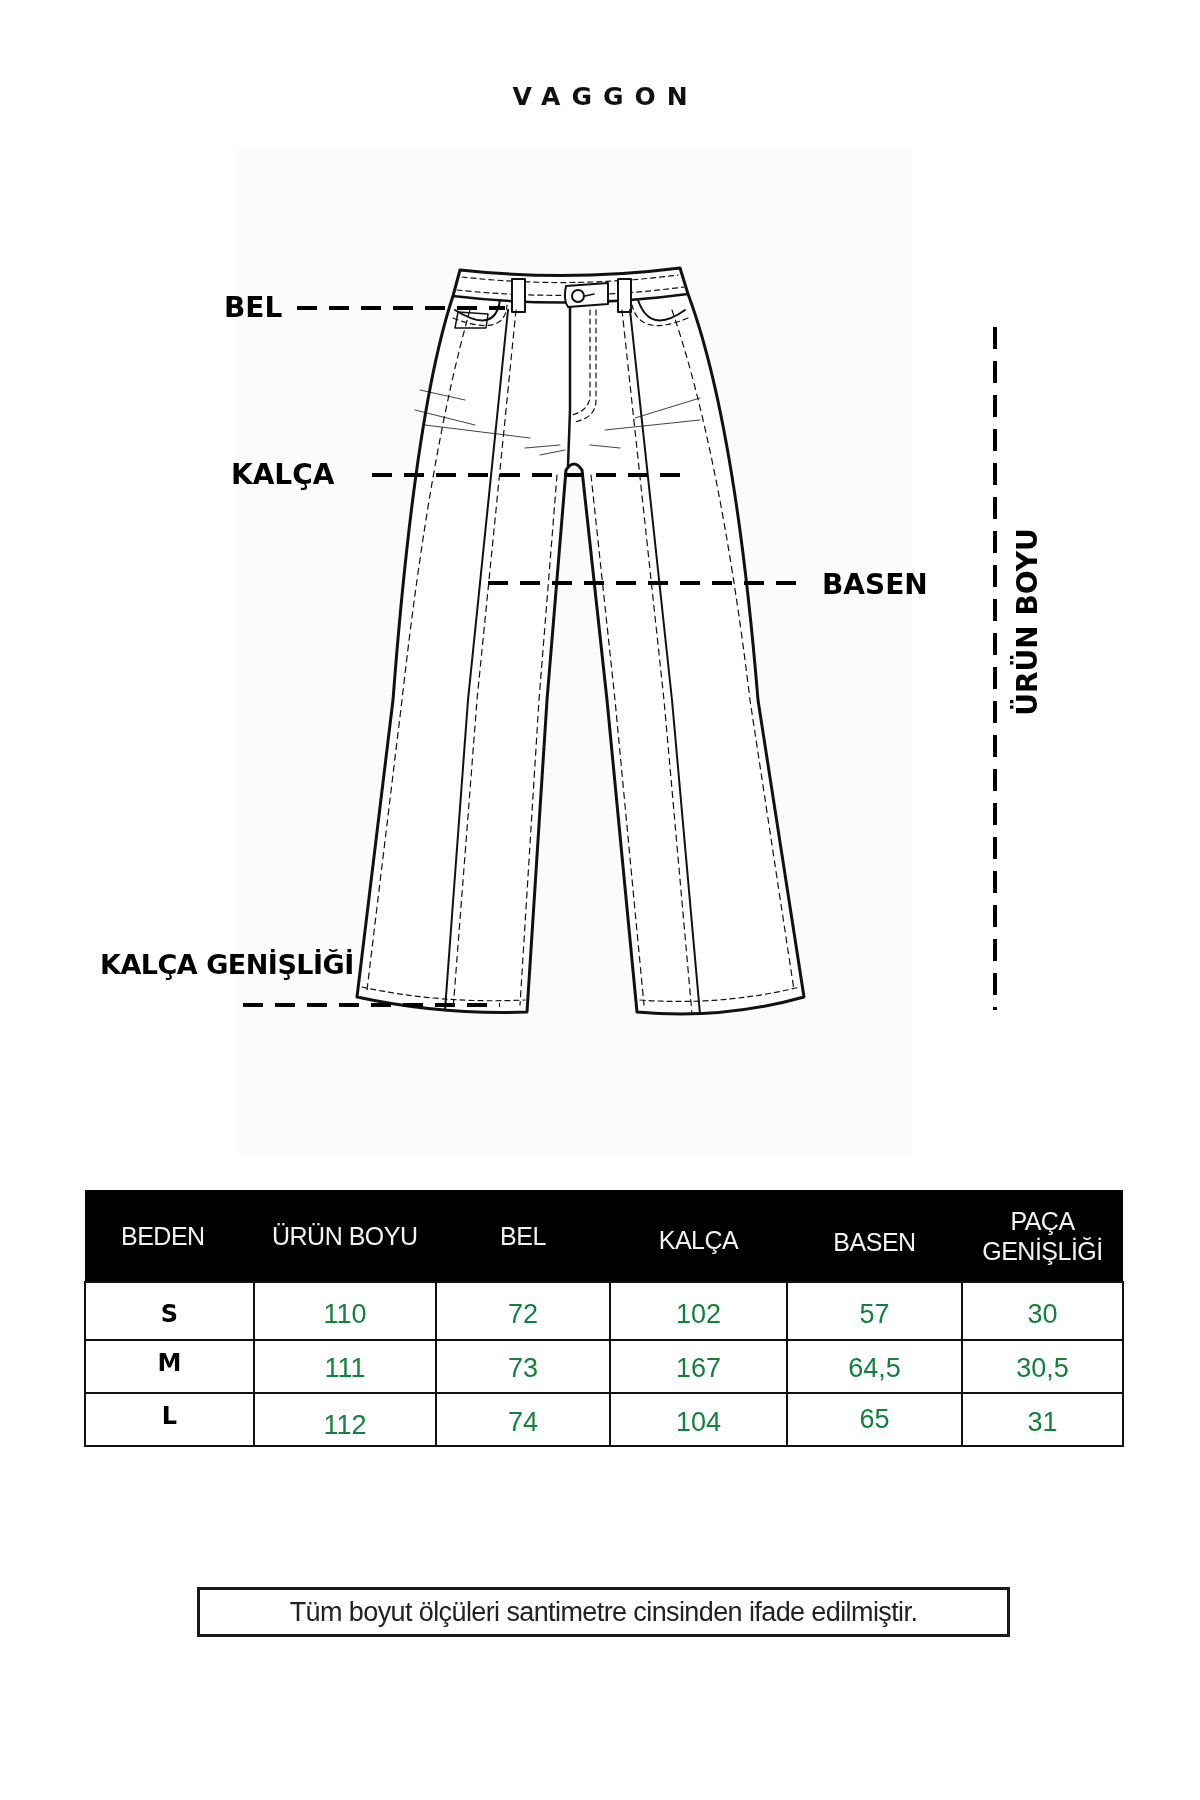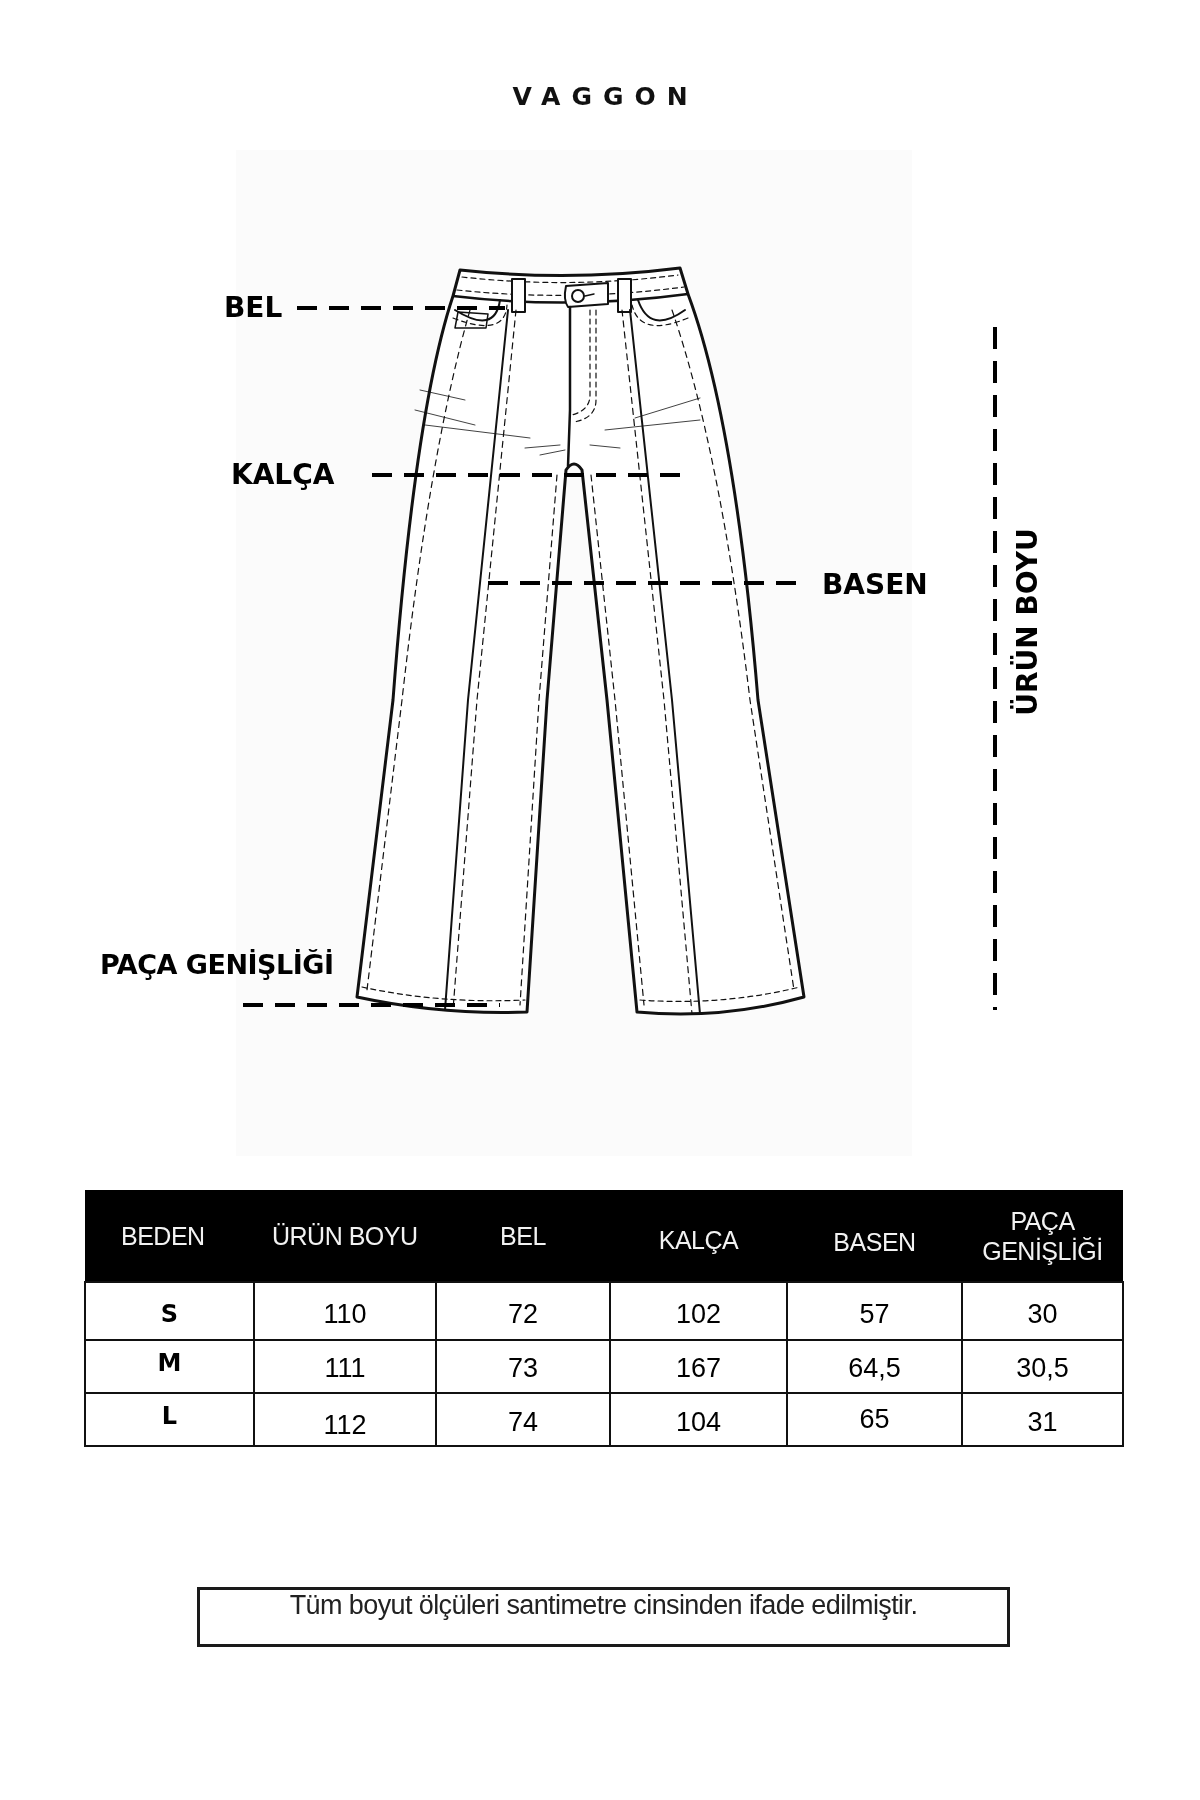--- a/index.html
+++ b/index.html
@@ -37,34 +37,34 @@
       border-collapse: collapse; table-layout: fixed;
     }
     table.size-table th {
       background: #000; color: #f2f2f2; font-weight: normal;
       font-family: "Liberation Sans", sans-serif; font-size: 25px;
       height: 92px; text-align: center; vertical-align: middle; line-height: 1.2;
       letter-spacing: -0.5px;
     }
     table.size-table td {
       border: 2px solid #111; text-align: center; vertical-align: middle;
-      font-size: 27px; color: #000000; font-family: "Liberation Sans", sans-serif;
+      font-size: 27px; color: #15803d; font-family: "Liberation Sans", sans-serif;
       height: 55px;
     }
     table.size-table td.size-cell {
       font-family: "DejaVu Sans", sans-serif; font-weight: bold; color: #000; font-size: 24px;
     }
     table.size-table tr.row-s td { height: 58px; padding-top: 6px; }
     table.size-table tr.row-m td { height: 53px; padding-top: 4px; }
     table.size-table tr.row-l td { height: 53px; }
     .th-beden { text-align: left !important; padding-left: 36px; }
 
     .note-box {
-      position: absolute; left: 197px; top: 1587px; width: 813px; height: 60px;
-      border: 3px solid #1a1a1a; display: flex; align-items: flex-start; justify-content: center;
+      position: absolute; left: 197px; top: 1587px; width: 813px; height: 50px;
+      border: 3px solid #1a1a1a; display: flex; align-items: center; justify-content: center;
       font-family: "Liberation Sans", sans-serif; font-size: 27px; color: #222;
       letter-spacing: -0.6px;
     }
   </style>
 </head>
 <body>
 
 <div class="brand">VAGGON</div>
 
 <div class="drawing-bg"></div>
@@ -123,21 +123,21 @@
     <line x1="372" y1="475" x2="690" y2="475"></line>
     <line x1="488" y1="583" x2="808" y2="583"></line>
     <line x1="243" y1="1005" x2="500" y2="1005"></line>
     <line x1="995" y1="327" x2="995" y2="1010" stroke-dasharray="22 12"></line>
   </g>
 </svg>
 
 <div class="mlabel lbl-bel">BEL</div>
 <div class="mlabel lbl-kalca">KALÇA</div>
 <div class="mlabel lbl-basen">BASEN</div>
-<div class="mlabel lbl-paca">PAÇA GENİŞLİĞİ</div>
+<div class="mlabel lbl-paca">KALÇA GENİŞLİĞİ</div>
 <div class="mlabel lbl-urun">ÜRÜN BOYU</div>
 
 <table class="size-table">
   <colgroup>
     <col style="width:169px">
       <col style="width:182px">
       <col style="width:174px">
     <col style="width:177px">
       <col style="width:175px">
       <col style="width:161px">

